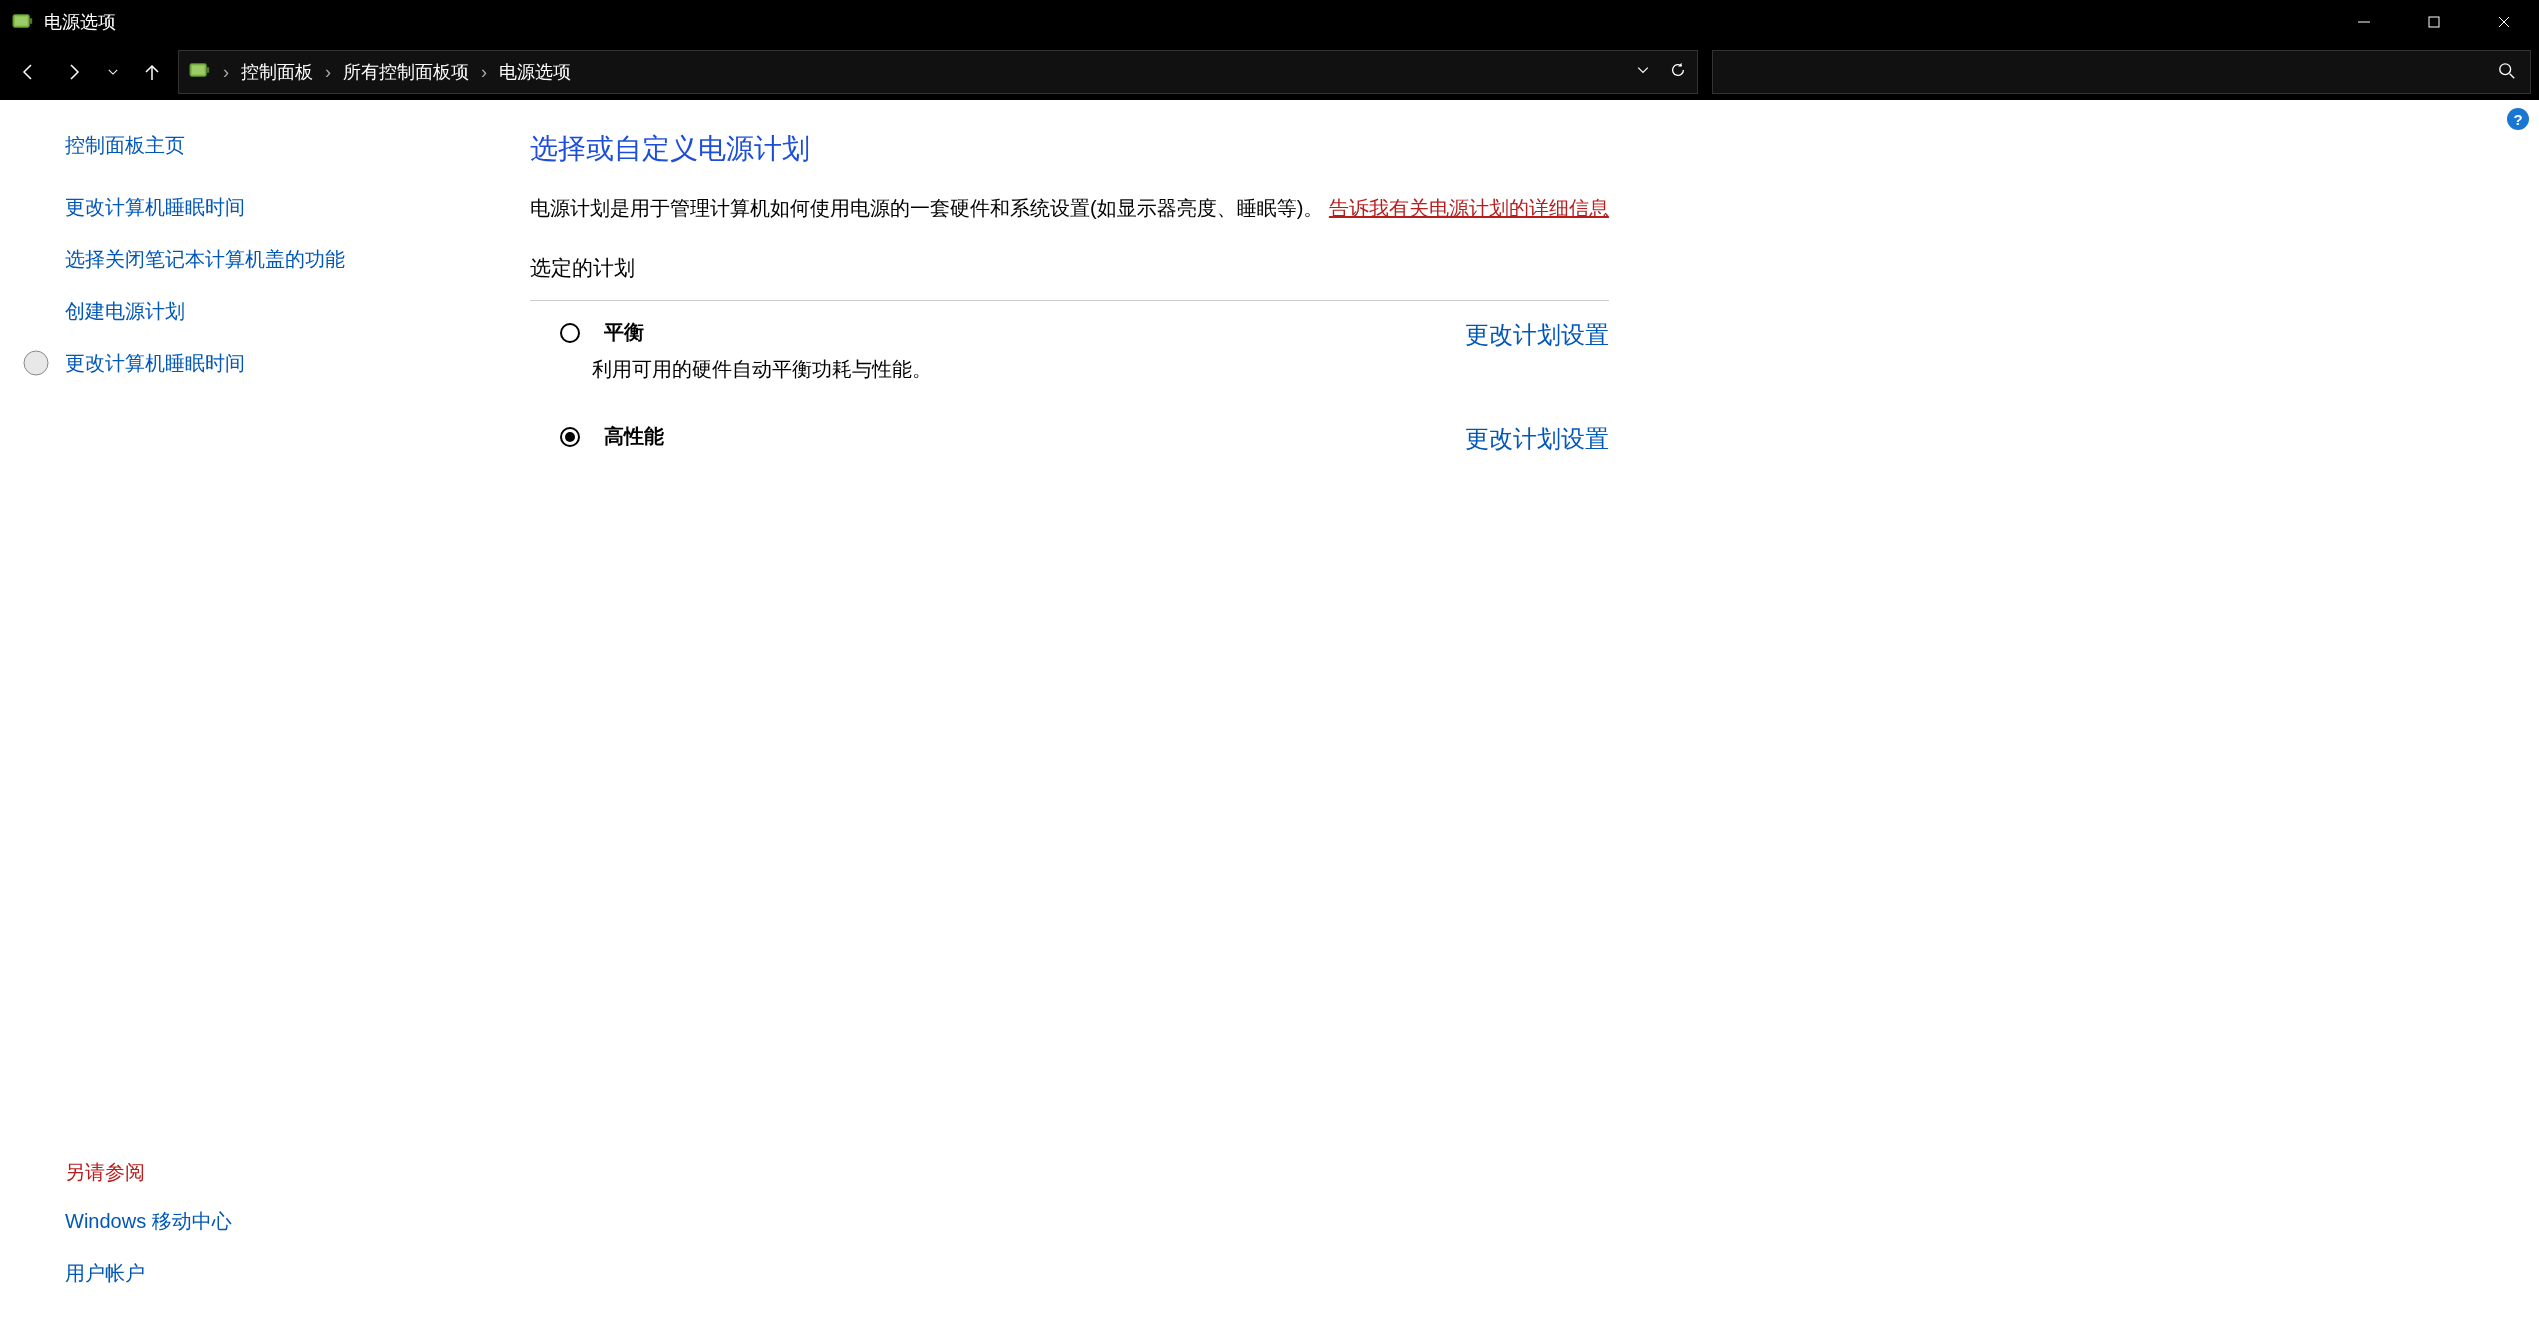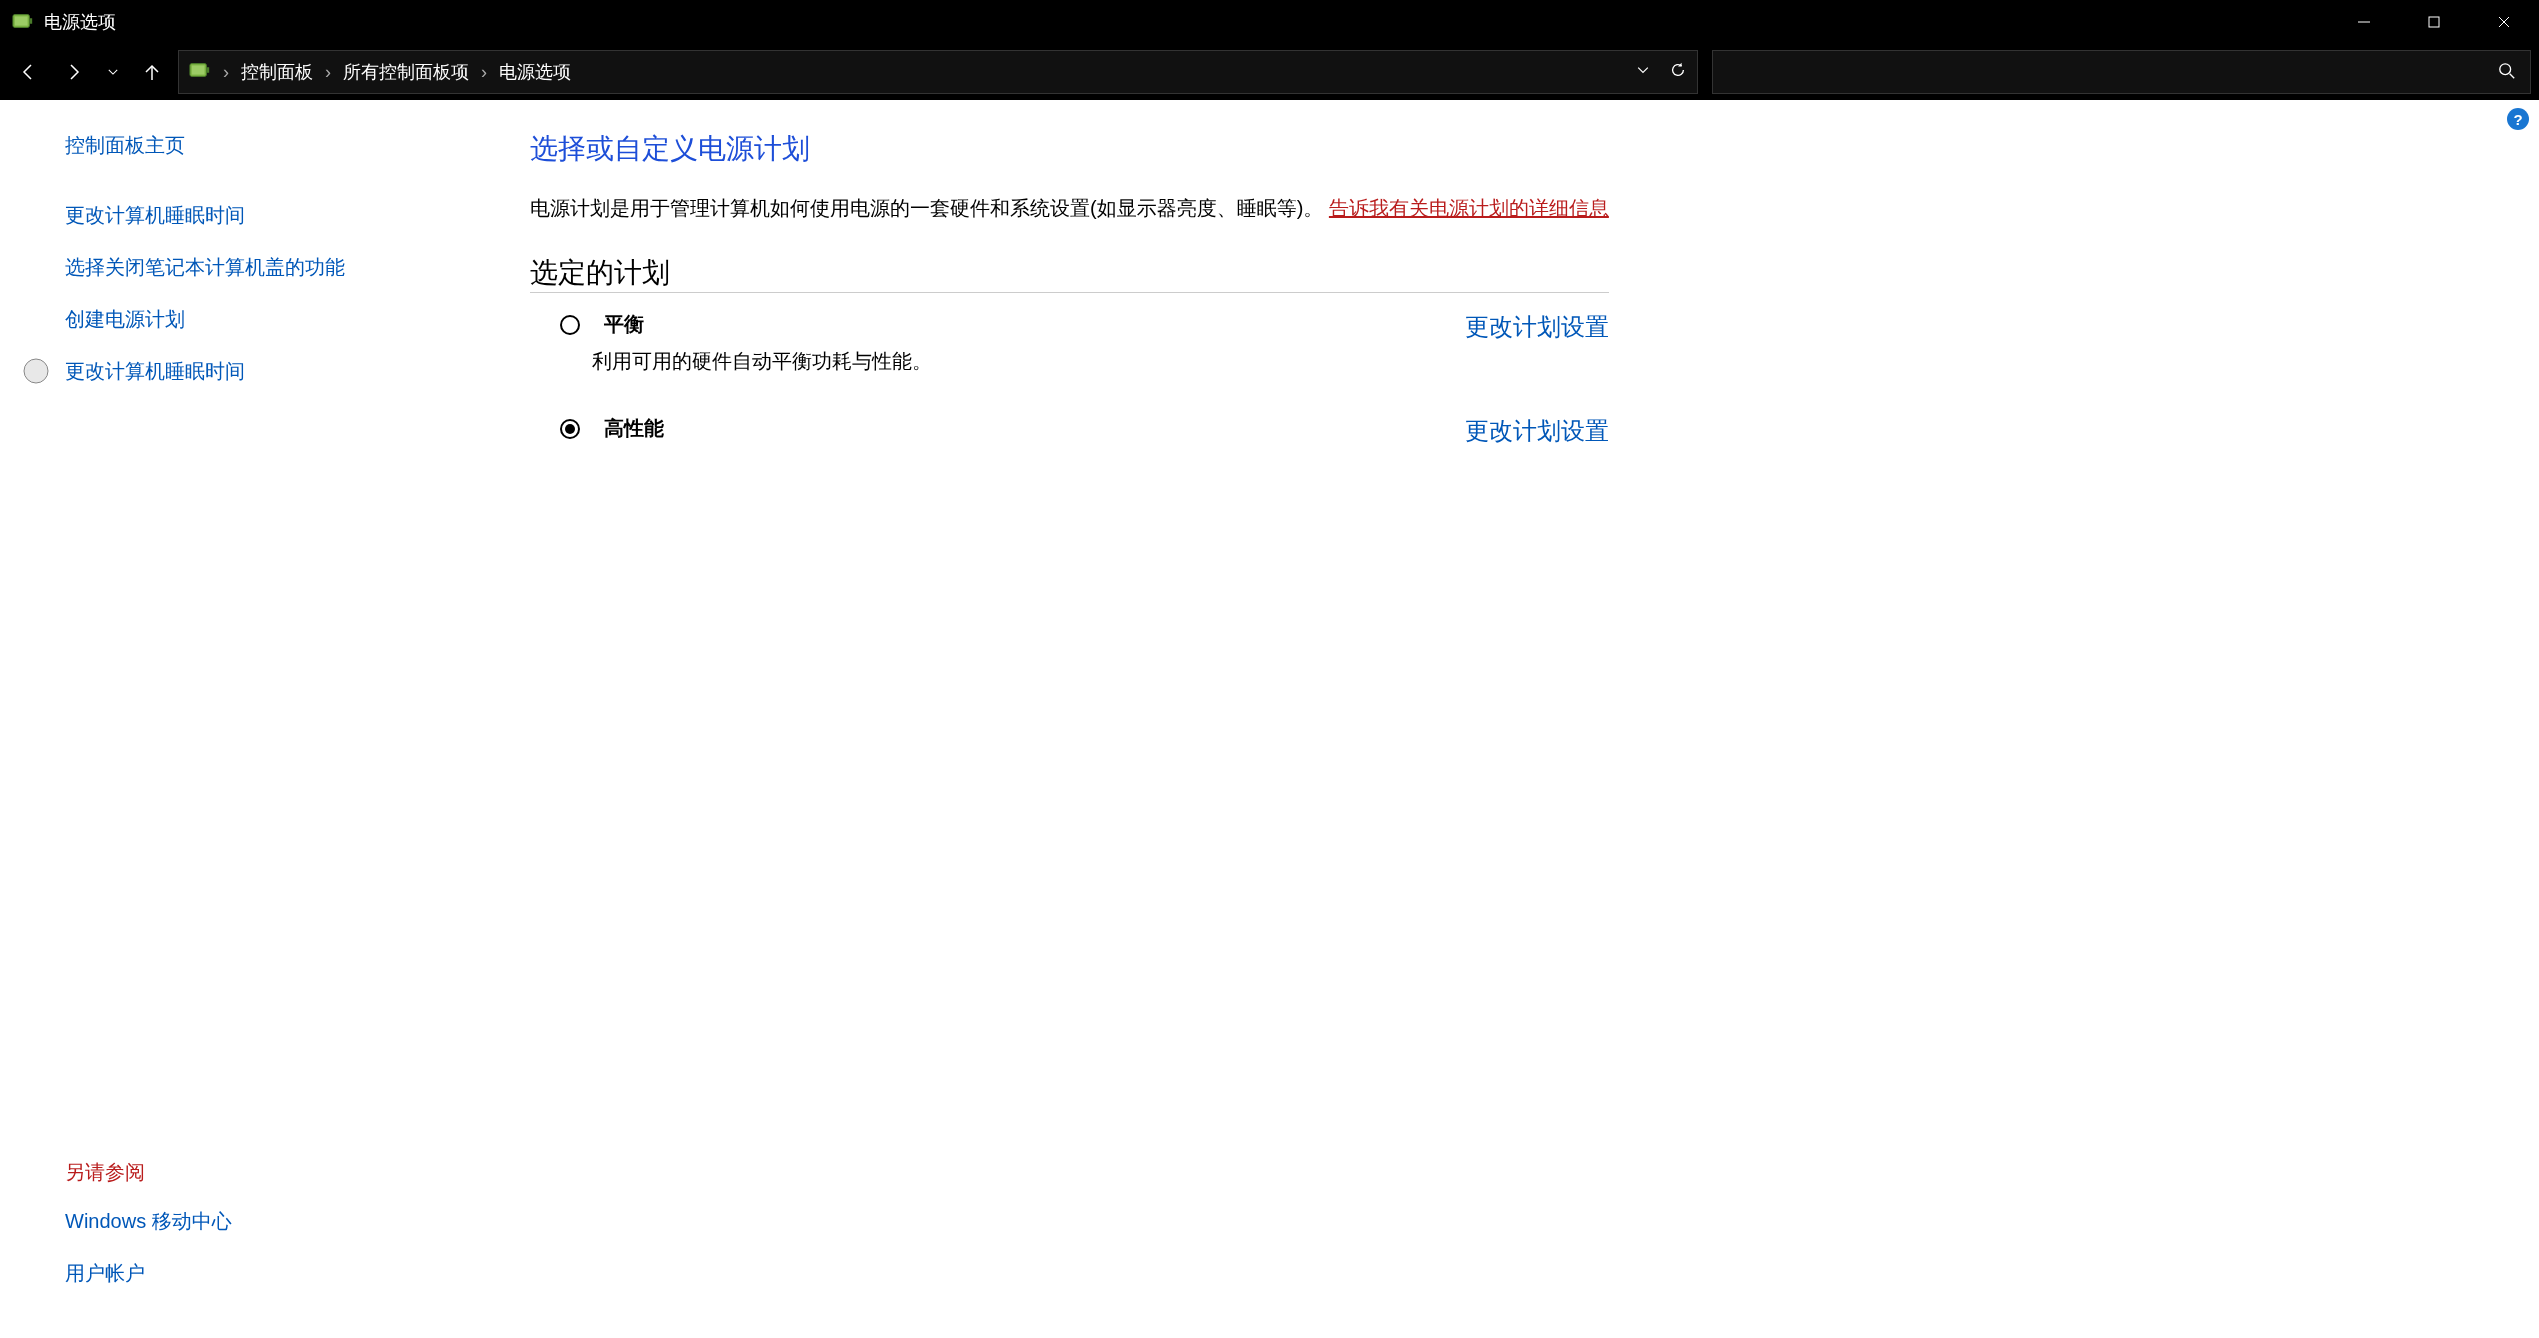--- a/index.html
+++ b/index.html
@@ -155,22 +155,22 @@
     .main-desc {
       font-size: 20px;
       line-height: 1.6;
       margin-bottom: 30px;
     }
     .main-desc .link {
       color: #b91c1c;
       text-decoration: underline;
     }
     .section-label {
-      font-size: 28px;
-      margin-bottom: 0;
+      font-size: 21px;
+      margin-bottom: 18px;
     }
     .section-line {
       border-bottom: 1px solid #ccc;
       margin-bottom: 18px;
     }
     .plan-row {
       display: flex;
       align-items: flex-start;
       margin-bottom: 40px;
       padding-left: 30px;
@@ -308,21 +308,21 @@
           <line x1="13" y1="13" x2="18" y2="18"></line>
         </svg>
     </span>
   </div>
 </div>
 
 <div class="content-area">
   <div class="help-icon">?</div>
 
   <div class="sidebar">
-    <div class="sidebar-link" style="margin-bottom:40px">控制面板主页</div>
+    <div class="sidebar-link" style="margin-bottom:32px">控制面板主页</div>
     <div class="sidebar-link">更改计算机睡眠时间</div>
     <div class="sidebar-link">选择关闭笔记本计算机盖的功能</div>
     <div class="sidebar-link">创建电源计划</div>
     <div class="sidebar-link with-icon">
       <span class="sidebar-icon-abs">
         <svg viewBox="0 0 26 26">
           <circle cx="13" cy="13" r="12" fill="#e8e8e8" stroke="#888"></circle>
           <path d="M13 1 A12 12 0 0 0 13 25 A9 9 0 0 1 13 1 Z" fill="#555"></path>
         </svg>
       </span>

